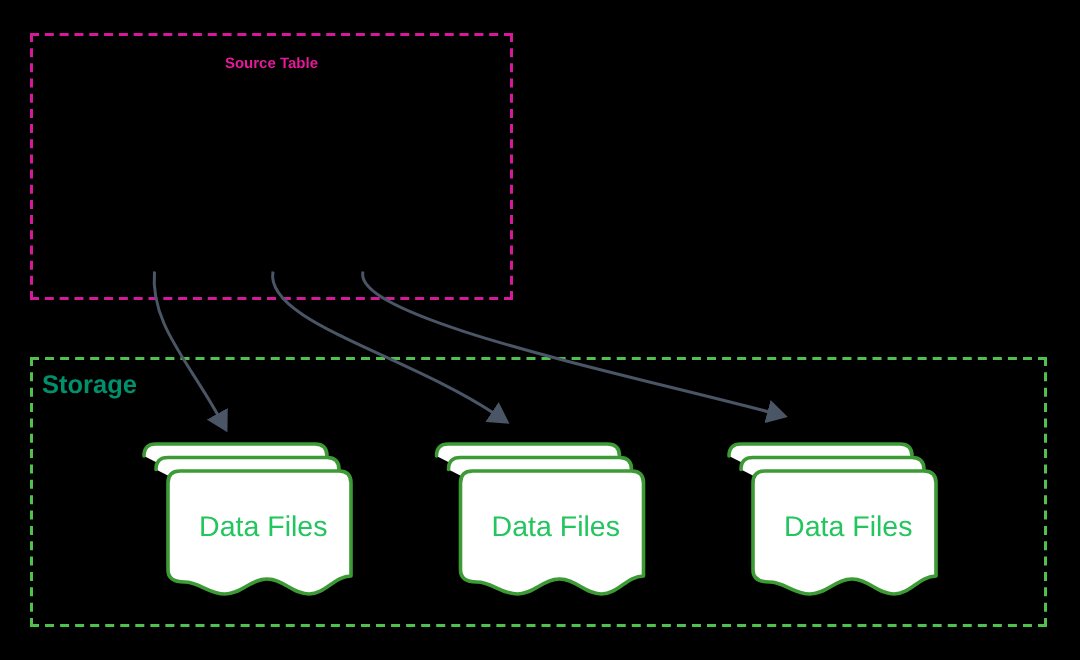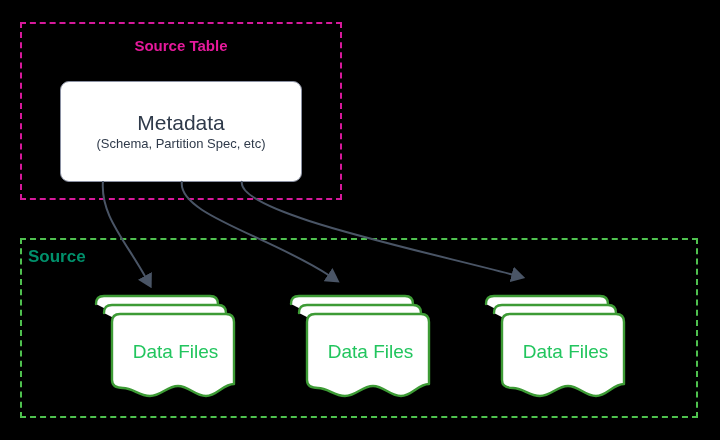--- a/index.html
+++ b/index.html
@@ -41,21 +41,21 @@
     position: absolute;
     font-weight: bold;
     white-space: nowrap;
     line-height: 1;
   }
   #source-table-label {
     top: 14px;
     left: 0;
     width: 100%;
     text-align: center;
-    font-size: 15px;
+    font-size: 10px;
     color: #E6199B;
   }
   #storage-label {
     top: 8px;
     left: 6px;
     font-size: 17px;
     color: #00906B;
   }
 
   
@@ -129,27 +129,23 @@
 </head>
 <body>
 
 <div id="canvas">
 
   <div class="group-box" id="source-table-group">
     <div class="group-label" id="source-table-label">Source Table</div>
   </div>
 
   <div class="group-box" id="storage-group">
-    <div class="group-label" id="storage-label">Source</div>
-  </div>
-
-  <div id="metadata-node">
-    <div id="metadata-title">Metadata</div>
-    <div id="metadata-subtitle">(Schema, Partition Spec, etc)</div>
-  </div>
+    <div class="group-label" id="storage-label">Storage</div>
+  </div>
+
 
   <div class="datafiles-node" id="datafiles-node-1">
     <svg width="145" height="105" viewBox="0 0 145 105">
       <path d="M1,12 Q1,4 9,4 L115,4 Q123,4 123,12 L123,74" fill="#FFFFFF" stroke="#3D9B35" stroke-width="2.4" stroke-linecap="round" stroke-linejoin="round"></path>
       <path d="M9,21 Q9,13 17,13 L123,13 Q131,13 131,21 L131,83" fill="#FFFFFF" stroke="#3D9B35" stroke-width="2.4" stroke-linecap="round" stroke-linejoin="round"></path>
       <path d="M17,30 Q17,22 25,22 L131,22 Q139,22 139,30
                L139,92
                C128,92 122,104 111,104
                C100,104 94,94 83,94
                C72,94 66,104 55,104

